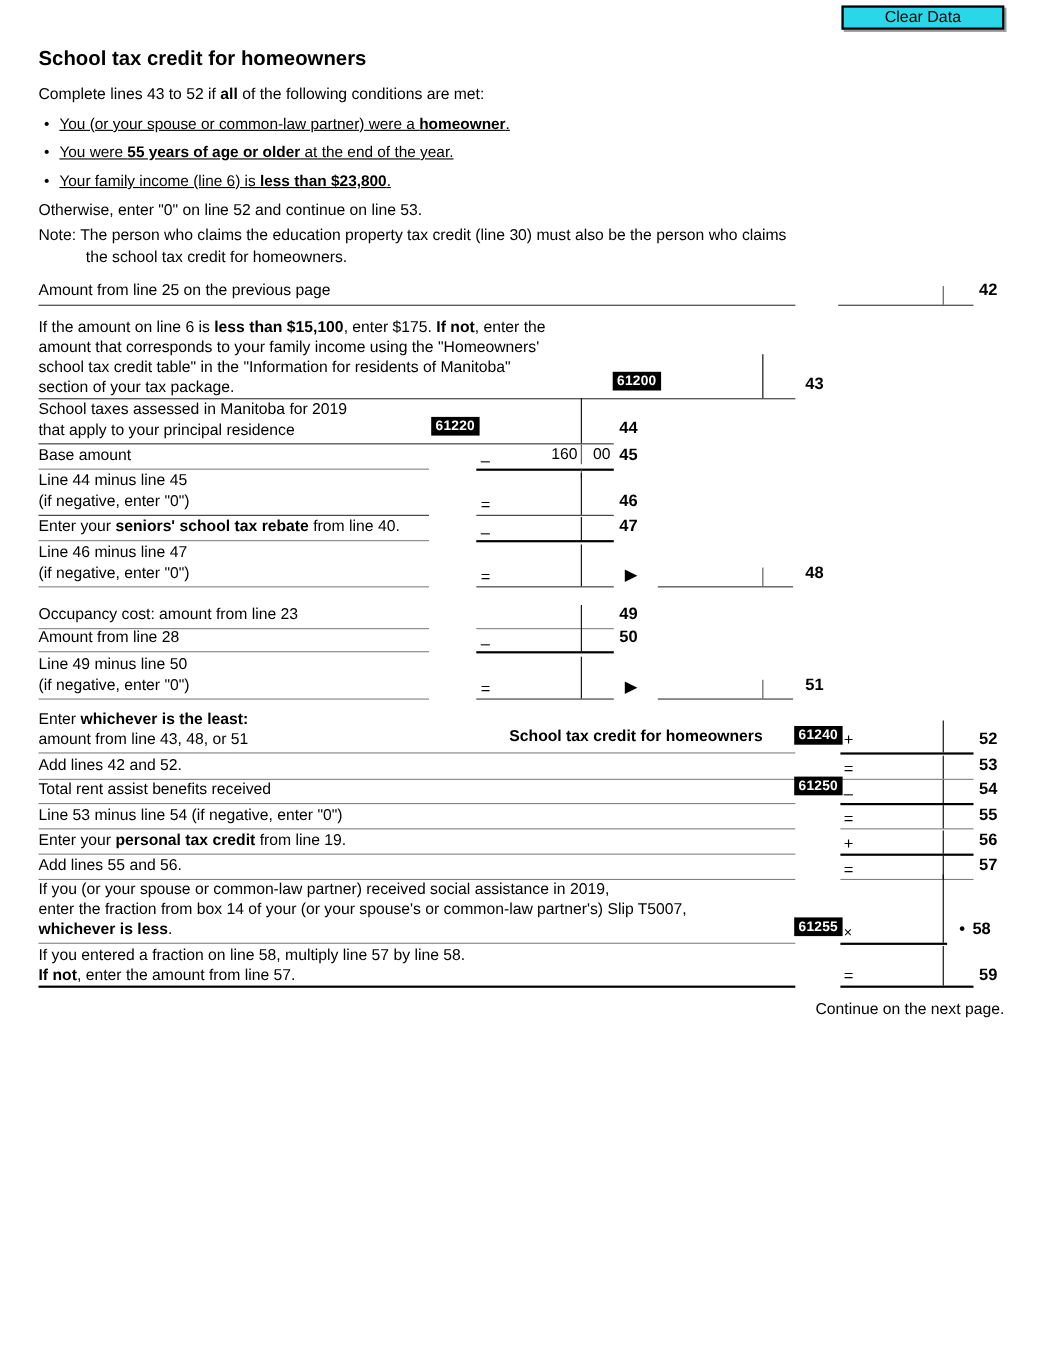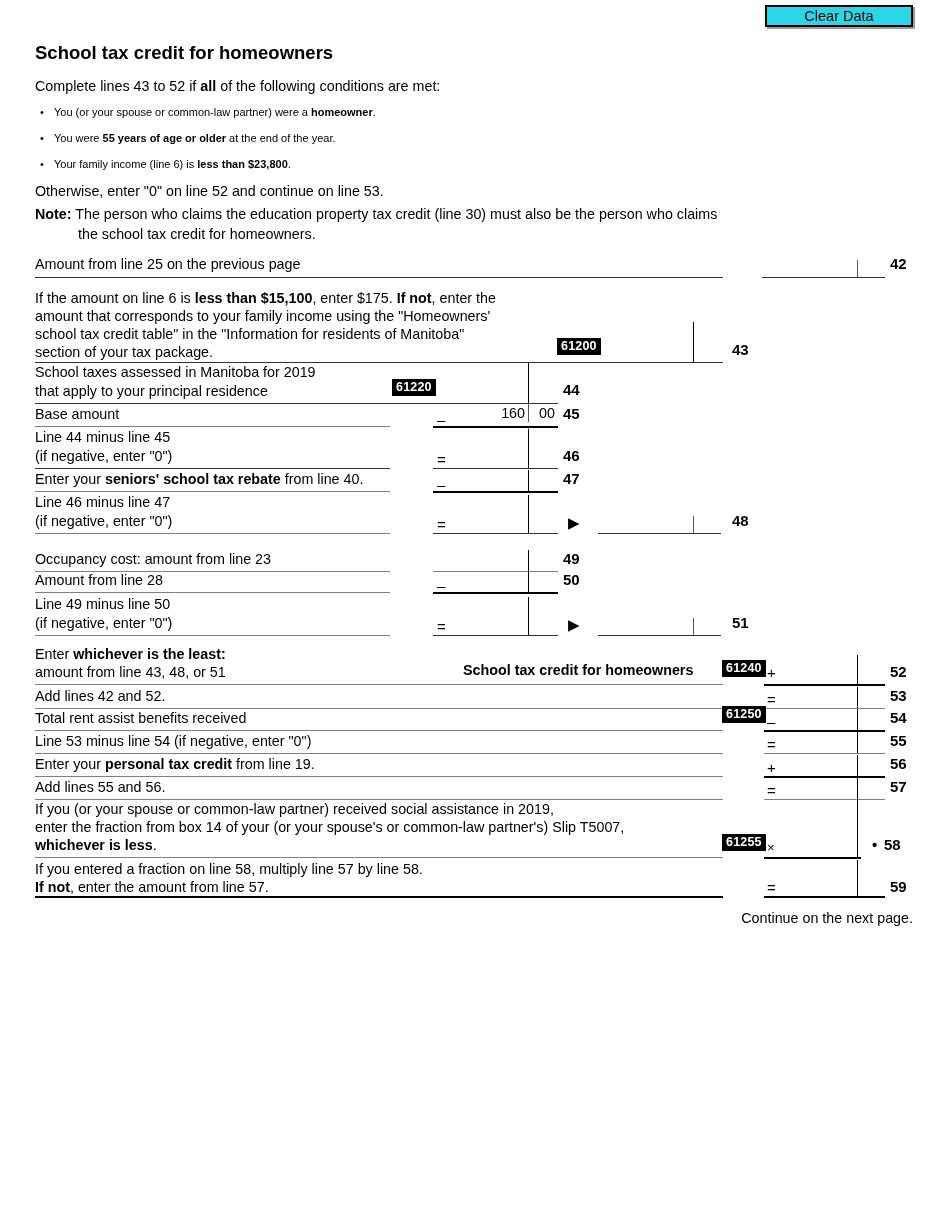--- a/index.html
+++ b/index.html
@@ -49,35 +49,36 @@
   .intro-line {
     position: absolute;
     left: 35px;
     font-size: 14.3px;
     line-height: 19px;
     white-space: nowrap;
   }
   .bullet-row {
     position: absolute;
     left: 40px;
-    font-size: 11px;
+    font-size: 14px;
     line-height: 19px;
     white-space: nowrap;
+    text-decoration: underline;
   }
   .bullet-row .dot {
     display: inline-block;
     width: 14px;
   }
   .note-block {
     position: absolute;
     left: 35px; top: 205px;
     font-size: 14.3px;
     line-height: 19.5px;
   }
-  .note-block .note-lbl { font-weight: bold; }
+  .note-block .note-lbl { font-weight: normal; }
   .note-block .note-ind { display: block; padding-left: 43px; }
 
   
   .txt {
     position: absolute;
     font-size: 14.3px;
     line-height: 19px;
     white-space: nowrap;
   }
   .txt b { font-weight: bold; }

